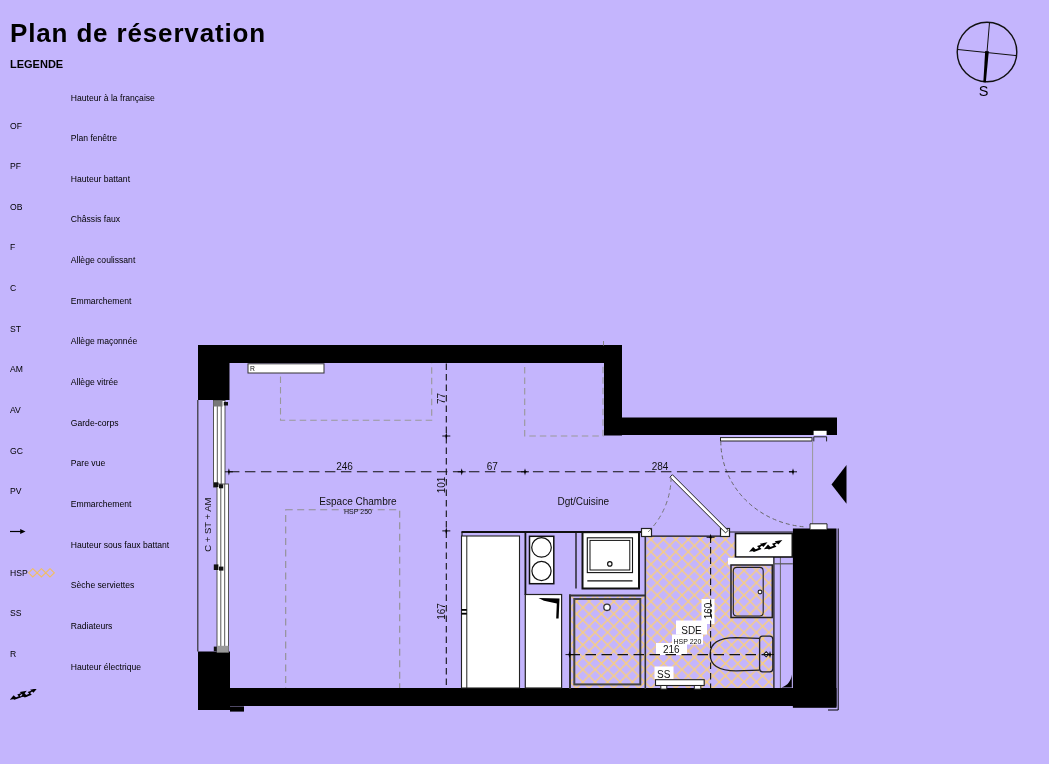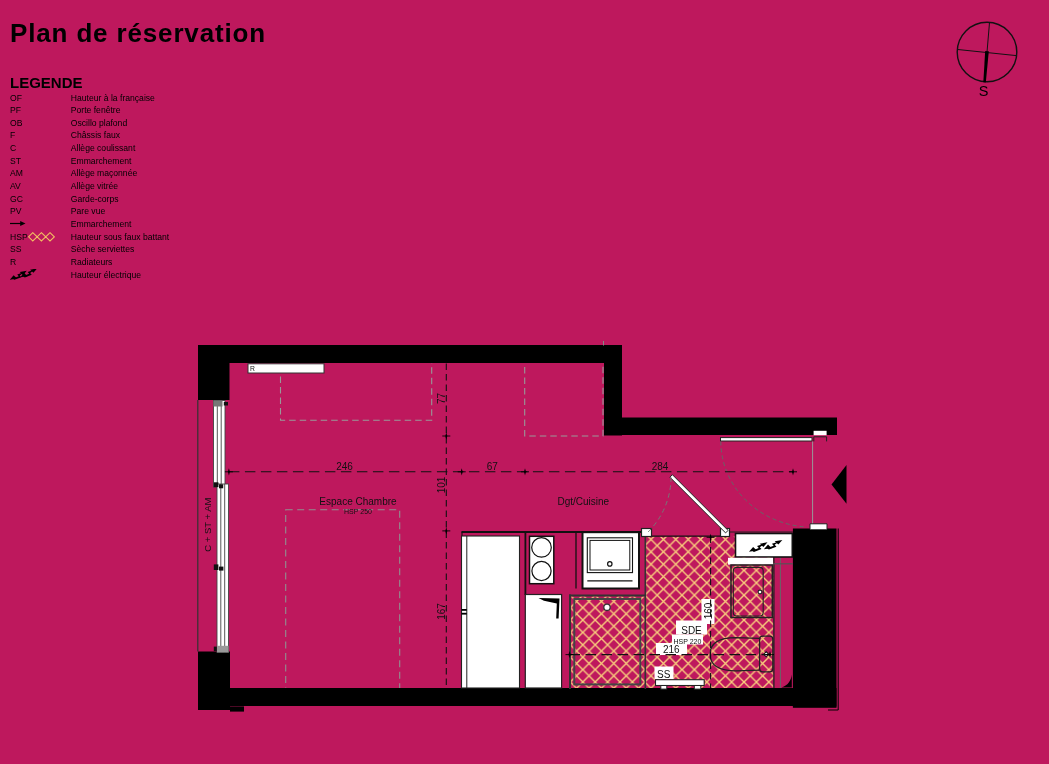--- a/index.html
+++ b/index.html
@@ -1,33 +1,33 @@
 <!DOCTYPE html>
 <html><head>
 <meta charset="utf-8">
 <style>
   html,body{margin:0;padding:0;background:#fff;}
-  #page{position:relative;width:1049px;height:764px;background:#be185d;overflow:hidden;
+  #page{position:relative;width:1049px;height:764px;background:#c4b5fd;overflow:hidden;
         font-family:"Liberation Sans",sans-serif;color:#000;}
   .t{position:absolute;white-space:nowrap;}
   .leg{font-size:8.6px;line-height:12.65px;}
-  .leg .ab{display:inline-block;width:60.8px;vertical-align:top;}
+  .leg .ab{display:inline-block;width:60.8px;vertical-align:top;margin-top:28px;}
 </style>
 </head>
 <body>
 <div id="page">
 
   <div class="t" style="left:10px;top:17.5px;font-size:26px;font-weight:bold;letter-spacing:0.85px;">Plan de réservation</div>
 
-  <div class="t" style="left:10px;top:74px;font-size:15px;font-weight:bold;">LEGENDE</div>
+  <div class="t" style="left:10px;top:58px;font-size:11px;font-weight:bold;">LEGENDE</div>
 
   <div class="t leg" style="left:10px;top:91.5px;">
     <div><span class="ab">OF</span><span>Hauteur à la française</span></div>
-    <div><span class="ab">PF</span><span>Porte fenêtre</span></div>
-    <div><span class="ab">OB</span><span>Oscillo plafond</span></div>
+    <div><span class="ab">PF</span><span>Plan fenêtre</span></div>
+    <div><span class="ab">OB</span><span>Hauteur battant</span></div>
     <div><span class="ab">F</span><span>Châssis faux</span></div>
     <div><span class="ab">C</span><span>Allège coulissant</span></div>
     <div><span class="ab">ST</span><span>Emmarchement</span></div>
     <div><span class="ab">AM</span><span>Allège maçonnée</span></div>
     <div><span class="ab">AV</span><span>Allège vitrée</span></div>
     <div><span class="ab">GC</span><span>Garde-corps</span></div>
     <div><span class="ab">PV</span><span>Pare vue</span></div>
     <div><span class="ab"><svg width="16" height="7" style="vertical-align:0px">
             <line x1="0" y1="3.5" x2="11" y2="3.5" stroke="#000" stroke-width="1.2"></line>
             <polygon points="10.2,1 15.5,3.5 10.2,6" fill="#000"></polygon>

